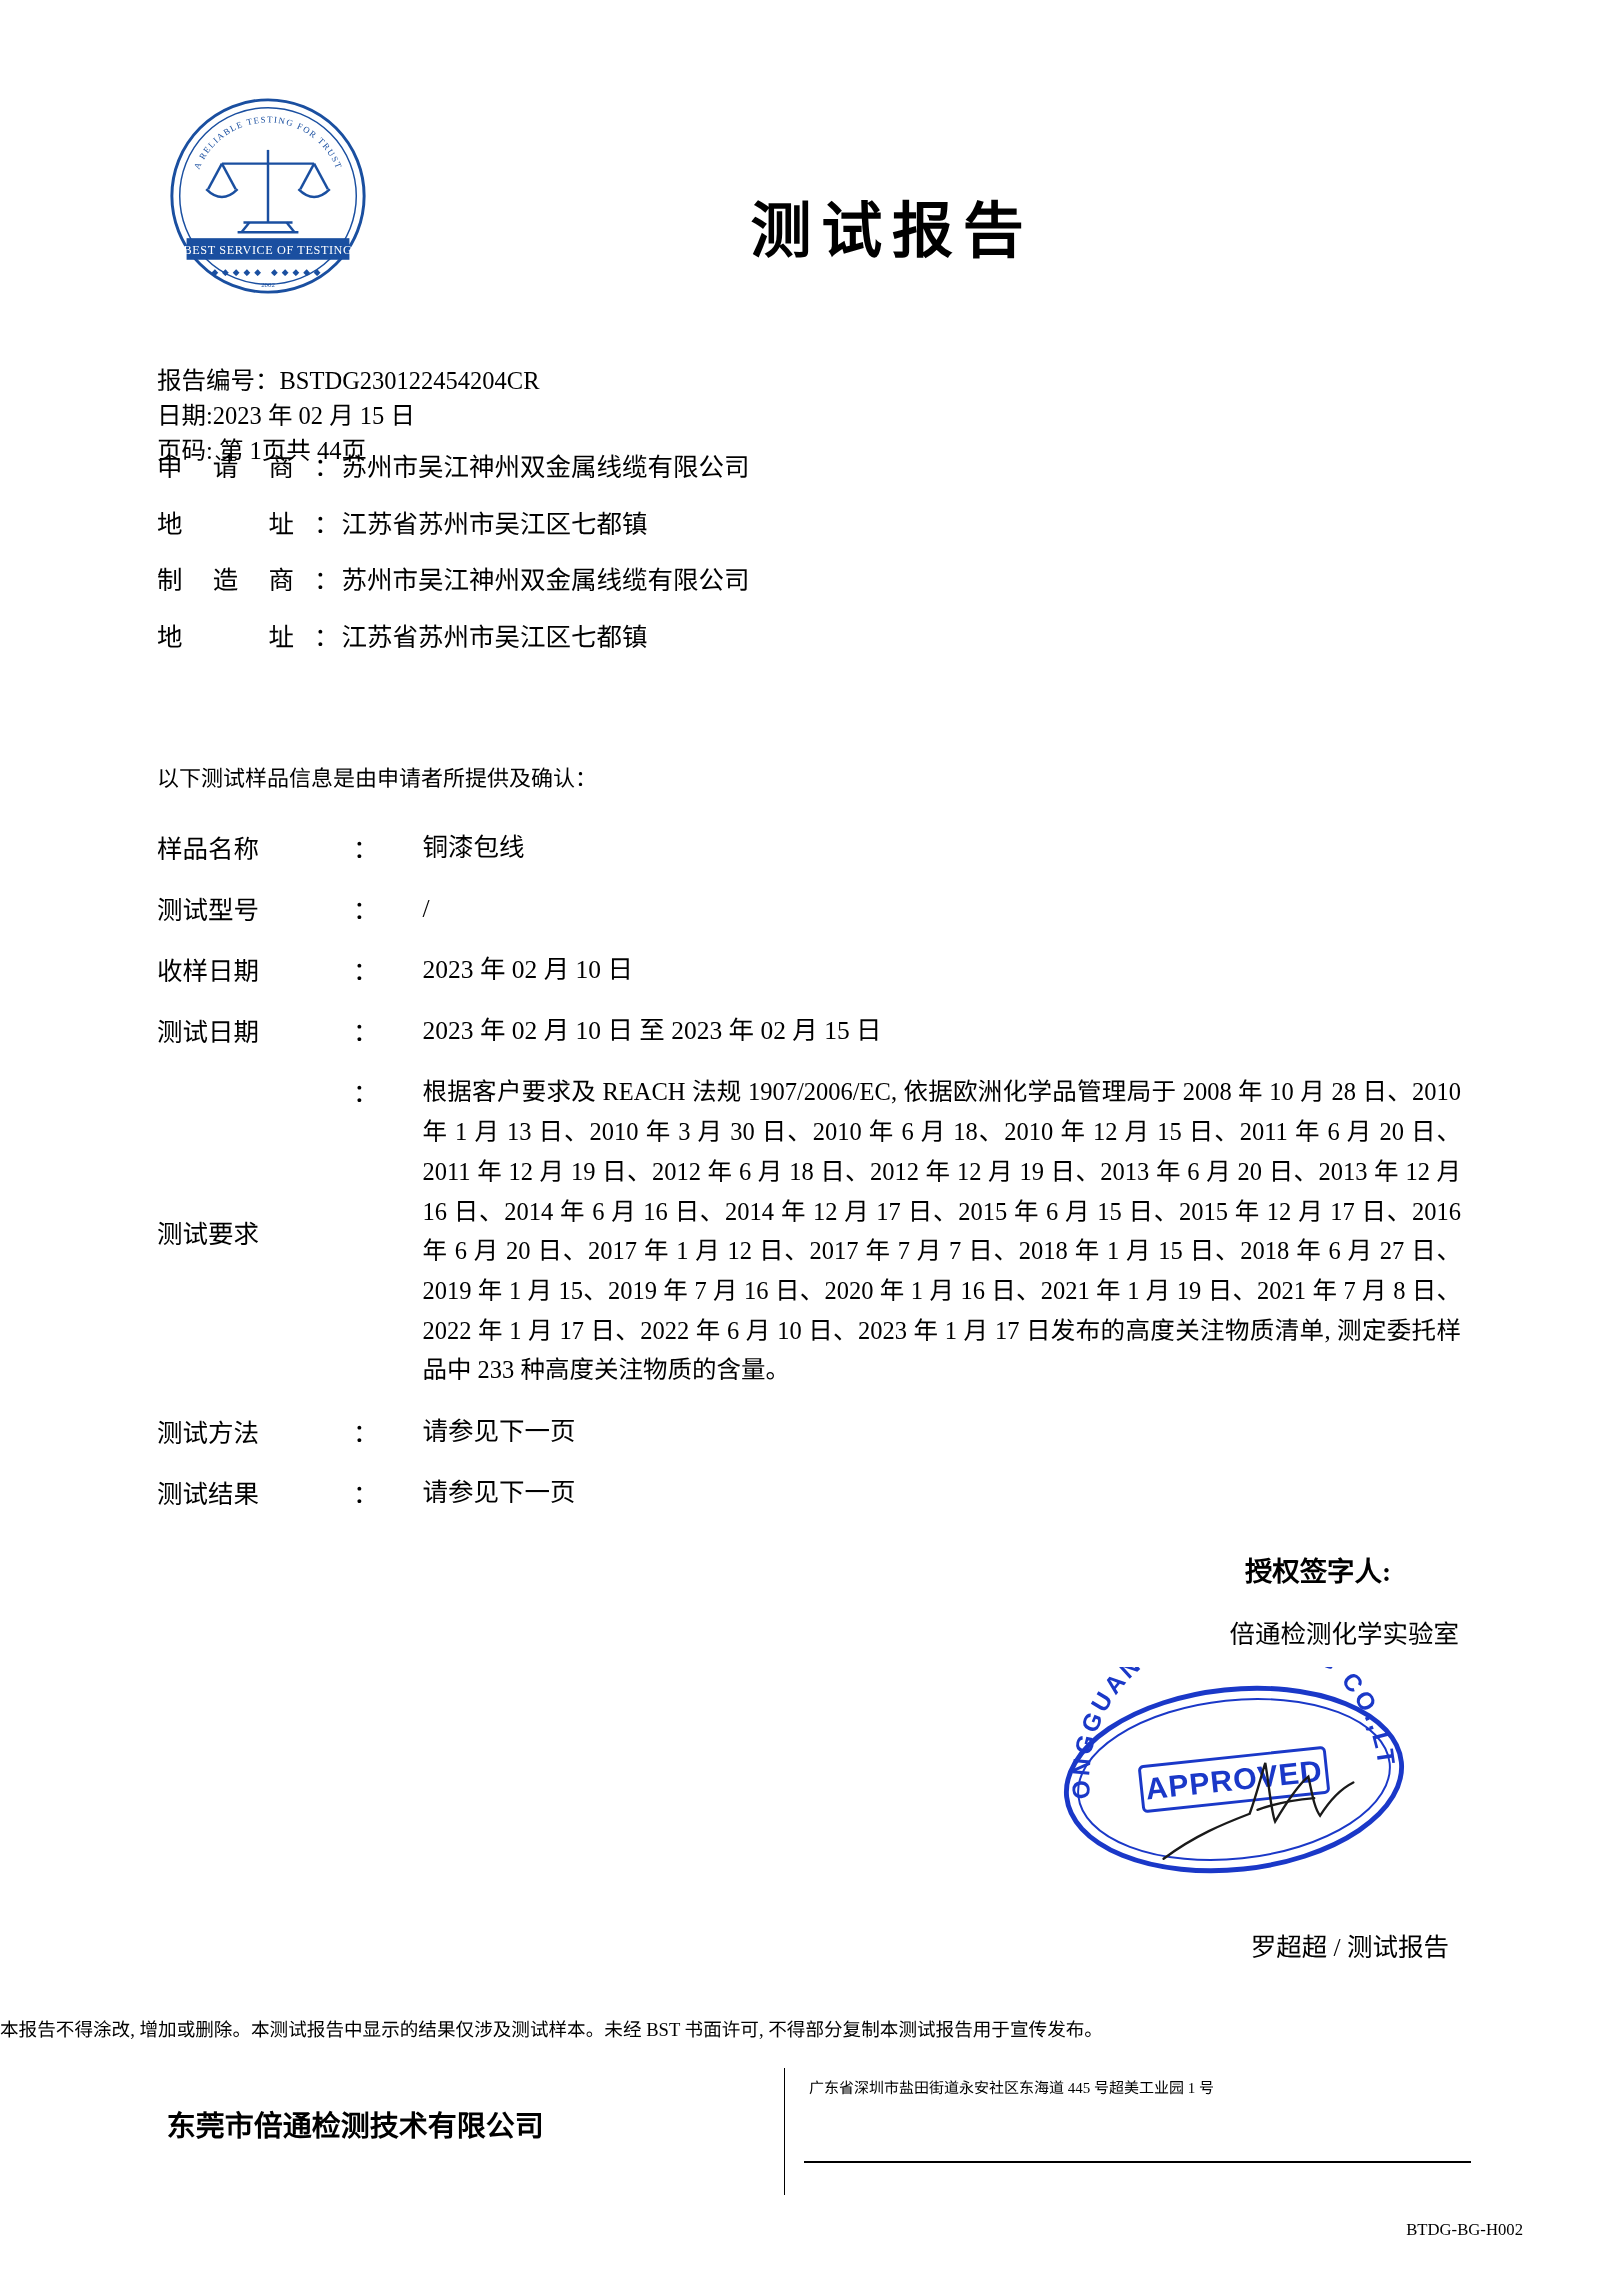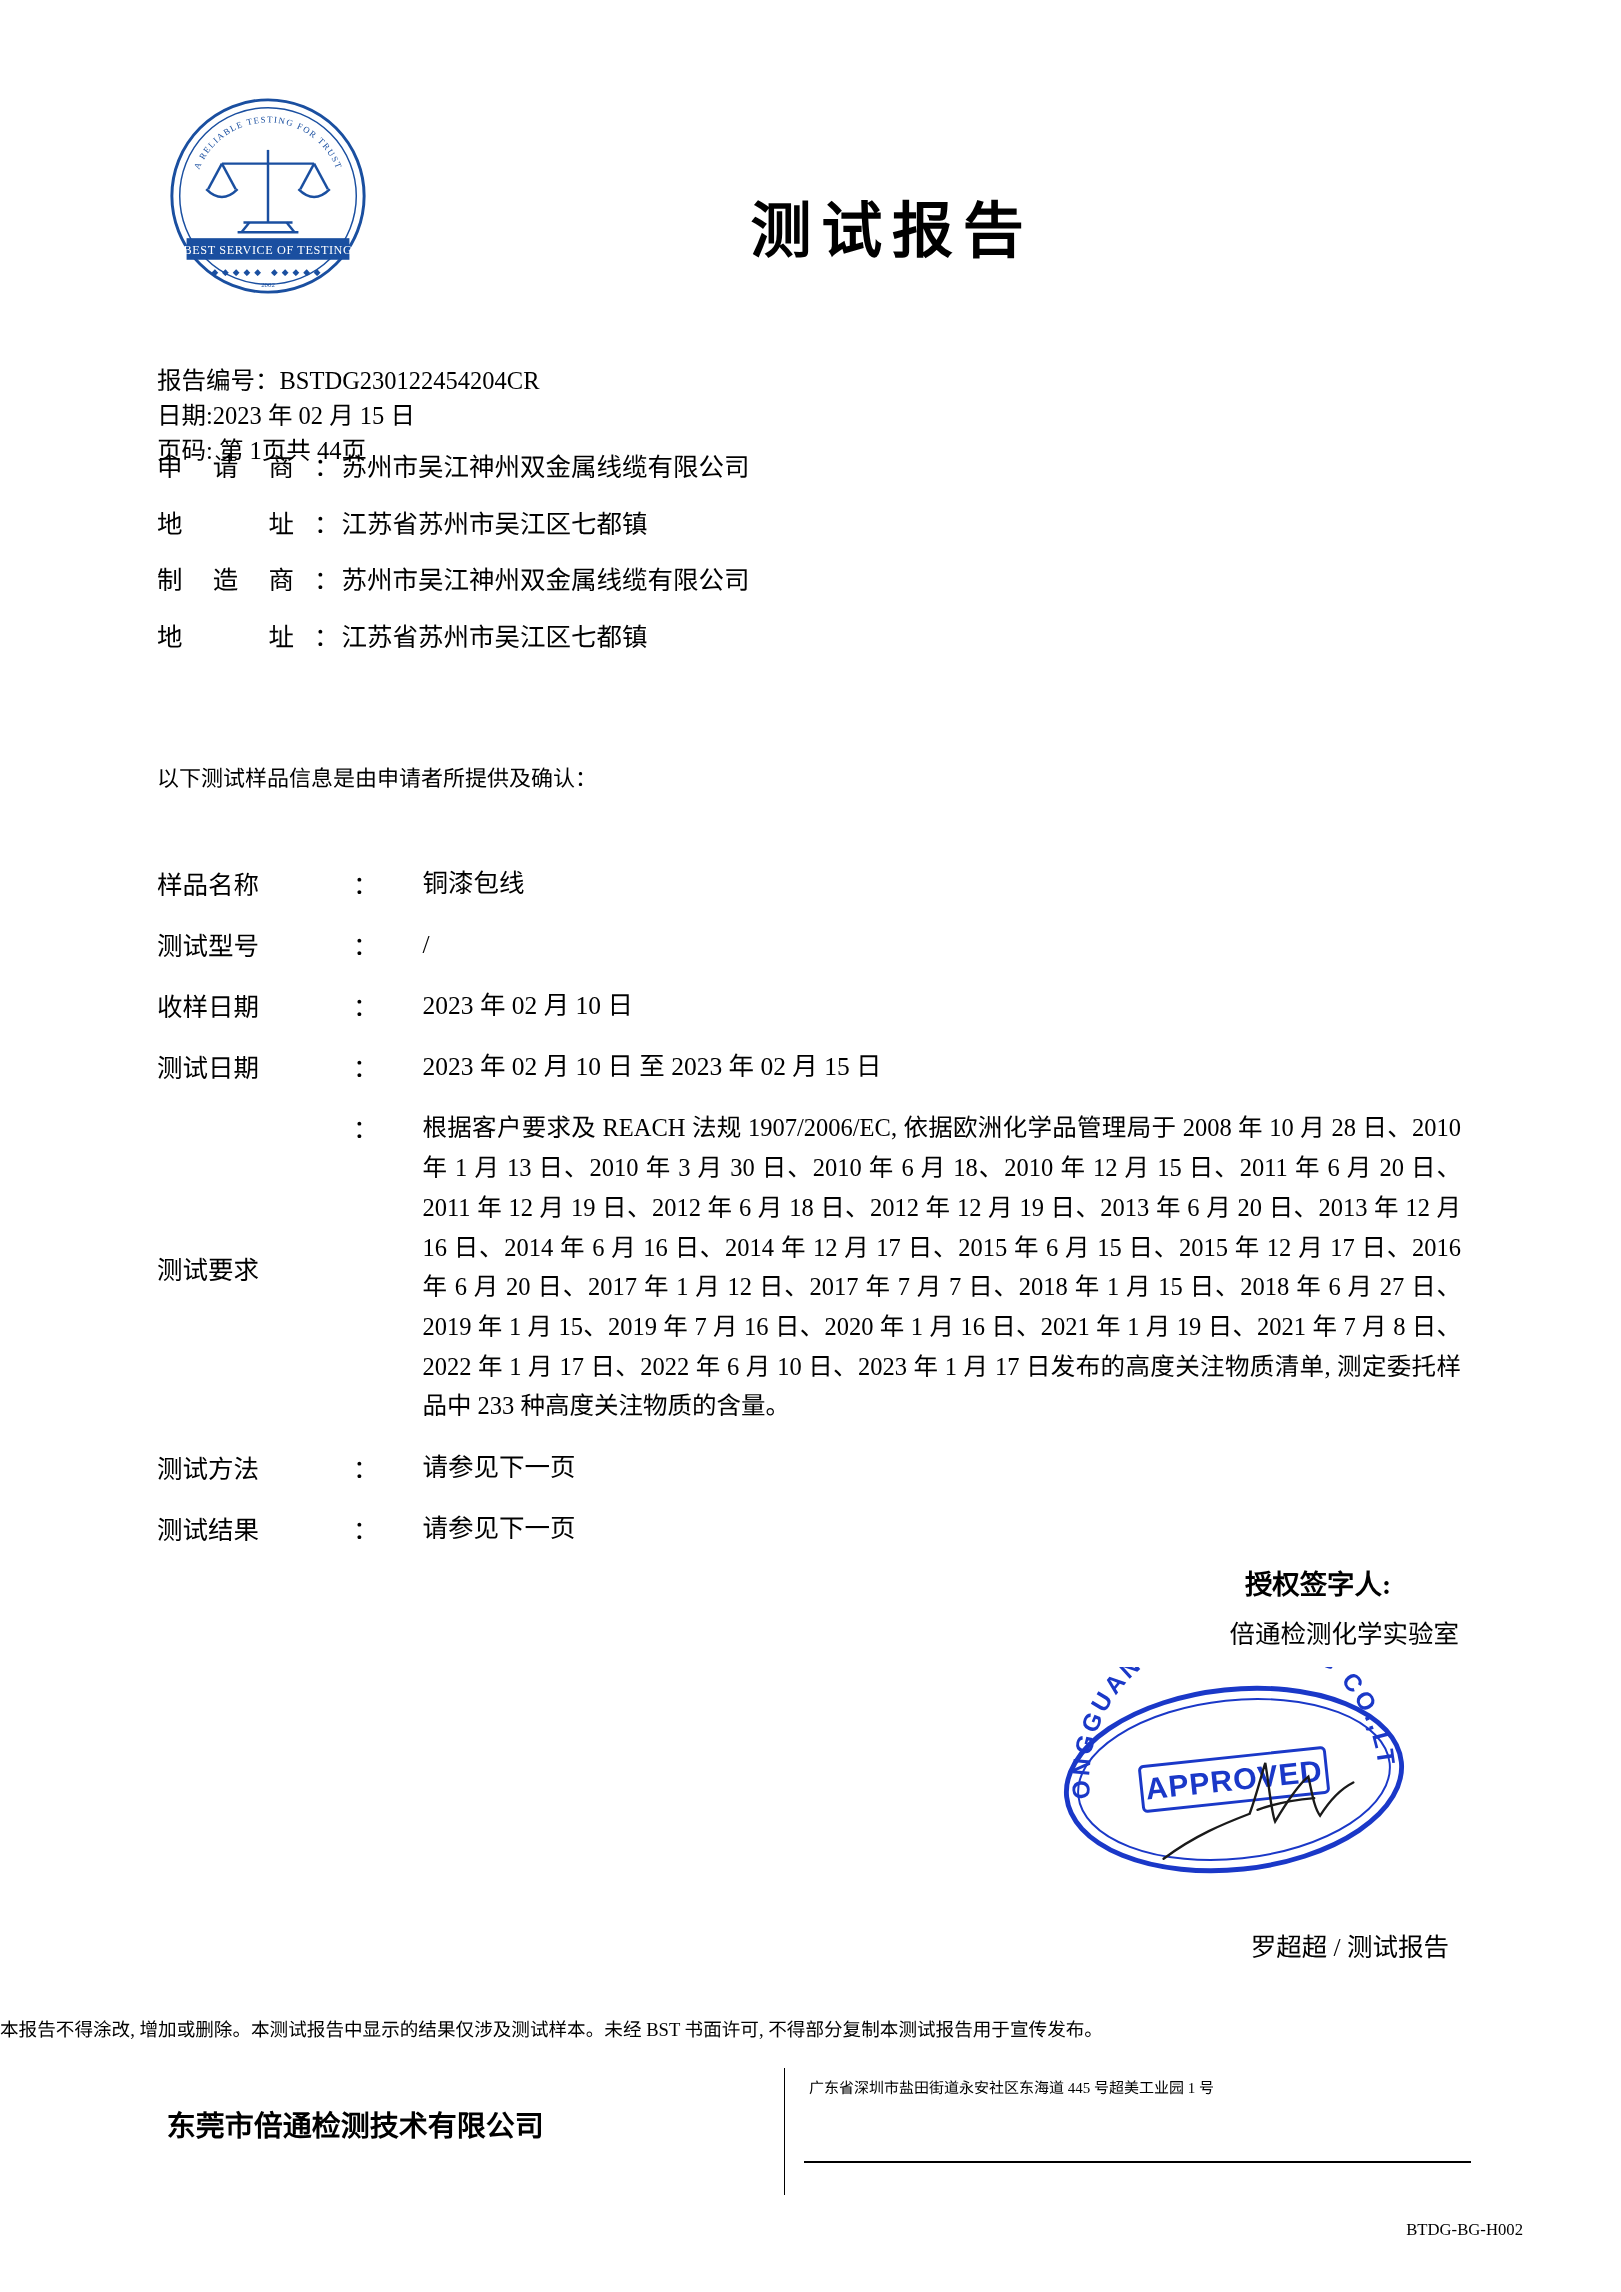--- a/index.html
+++ b/index.html
@@ -98,21 +98,21 @@
   .note-line {
     position: absolute;
     top: 760px;
     left: 157px;
     font-size: 22px;
   }
 
   
   .sample-block {
     position: absolute;
-    top: 864px;
+    top: 828px;
     left: 157px;
     width: 1304px;
     font-family: Liberation Serif, serif;
   }
   .s-row {
     display: flex;
     align-items: flex-start;
     margin-bottom: 21.6px;
     font-size: 25.5px;
   }
@@ -142,21 +142,21 @@
   
   .sign-area {
     position: absolute;
     top: 1549px;
     left: 0;
     width: 100%;
   }
   .sign-title {
     position: absolute;
     right: 230px;
-    top: 13px;
+    top: 0;
     font-size: 27.4px;
     font-weight: bold;
   }
   .sign-lab {
     position: absolute;
     right: 162px;
     top: 64px;
     font-size: 25.5px;
   }
   .stamp {

